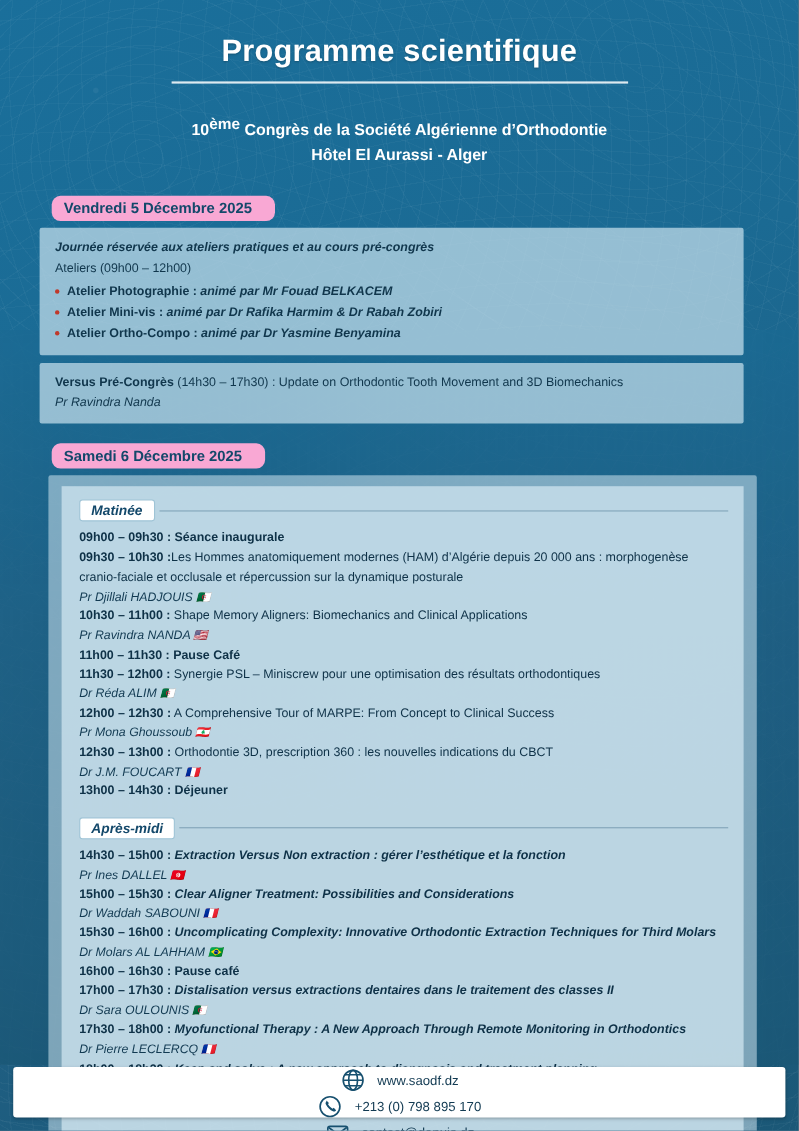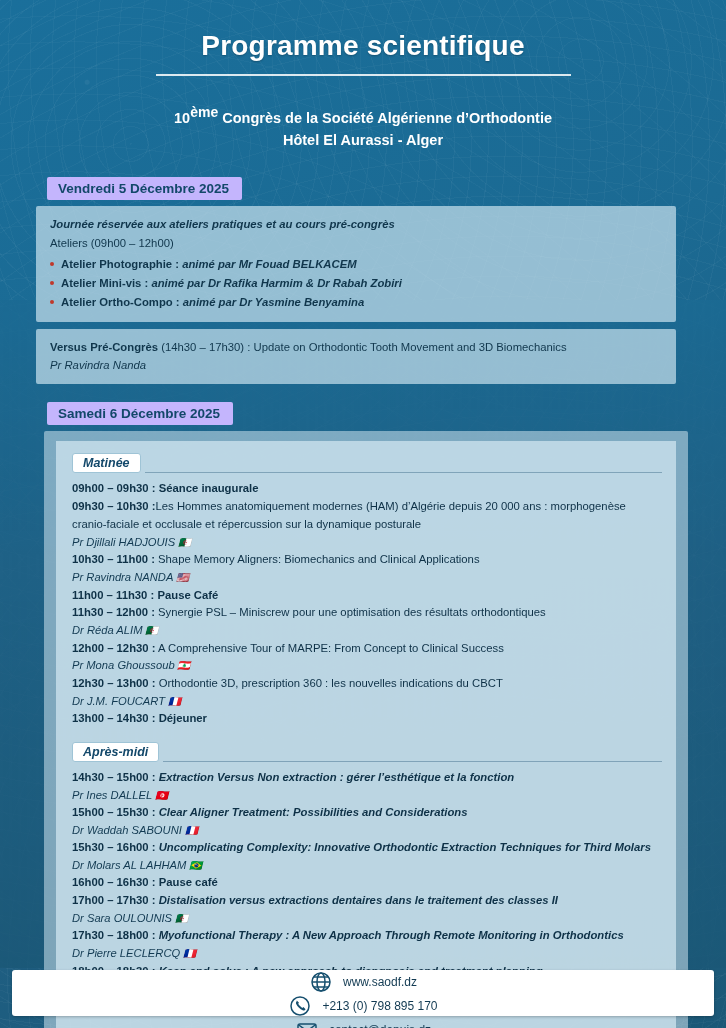--- a/index.html
+++ b/index.html
@@ -57,26 +57,26 @@
     color: #ffffff;
     font-size: 14.5px;
     font-weight: bold;
     line-height: 1.5;
     margin-top: 26px;
   }
   .subtitle sup { font-size: 14px; vertical-align: super; }
   
   .day-header {
     display: inline-block;
-    background: #c4b5fd;
+    background: #f9a8d4;
     color: #13486a;
     font-weight: bold;
     font-size: 13.5px;
-    padding: 4px 13px 4px 11px;
-    border-radius: 2px;
+    padding: 4px 21px 4px 11px;
+    border-radius: 8px;
     margin-left: 35px;
   }
   .day-wrap-1 { margin-top: 26px; }
   .day-wrap-2 { margin-top: 18px; }
 
   
   .panel {
     background: rgba(197, 223, 236, 0.72);
     margin: 6px 38px 0 24px;
     padding: 9px 2px 10px 14px;
@@ -119,21 +119,21 @@
     background: #ffffff;
     color: #13486a;
     font-weight: bold;
     font-style: italic;
     font-size: 12.5px;
     padding: 2px 10px;
     border-radius: 3px;
     border: 1px solid #9fc4d6;
   }
   .session-row {
-    display: flex; align-items: flex-end; gap: 4px;
+    display: flex; align-items: center; gap: 4px;
     margin: 2px 0 7px 0;
   }
   .session-rule { flex: 1; height: 1px; background: rgba(19,72,106,0.35); }
   .session-row.second { margin-top: 14px; }
 
   .entry { font-size: 11.3px; line-height: 1.58; color: #0e3147; }
   .speaker { font-size: 11.2px; font-style: italic; color: #123a52; line-height: 1.55; }
   .flag { font-size: 10.5px; letter-spacing: 0; }
 
   

